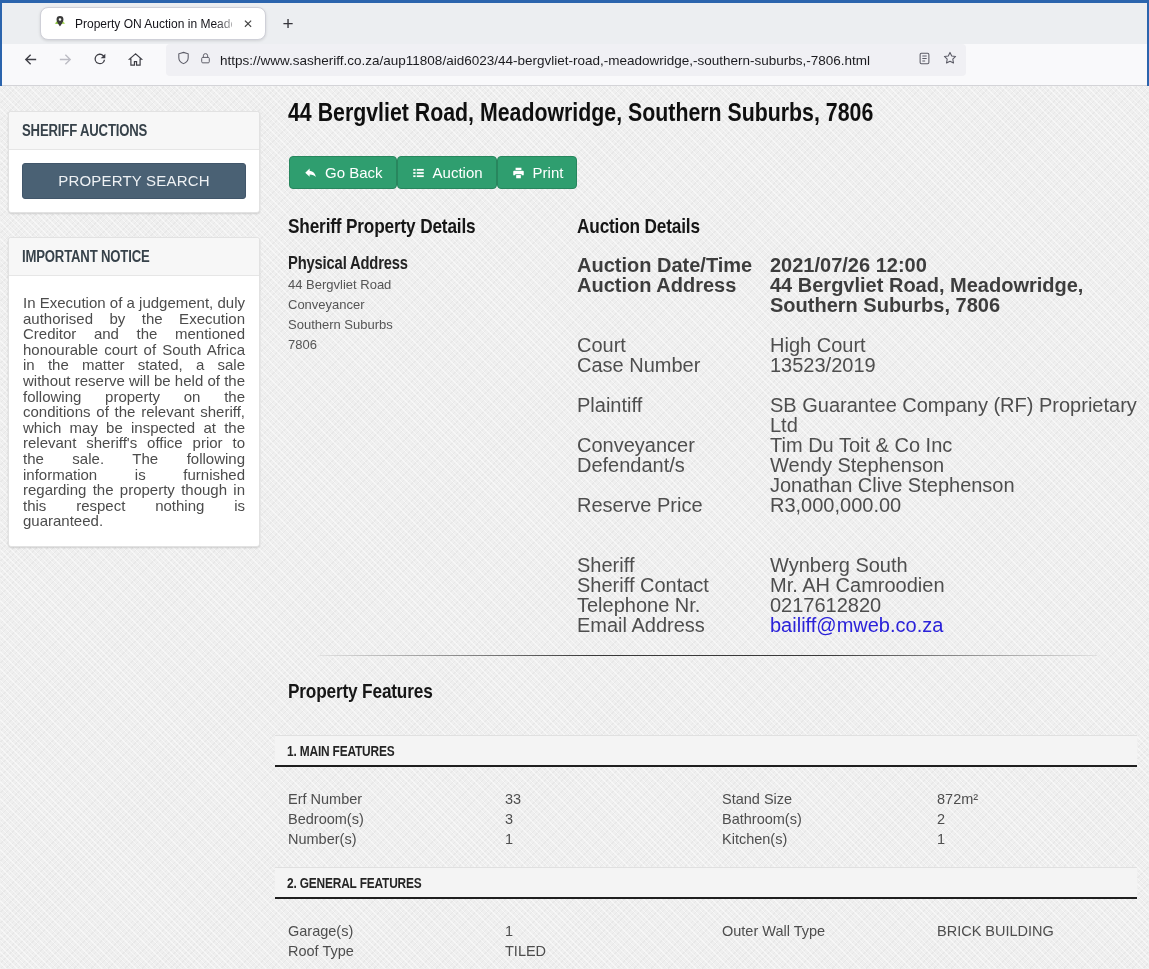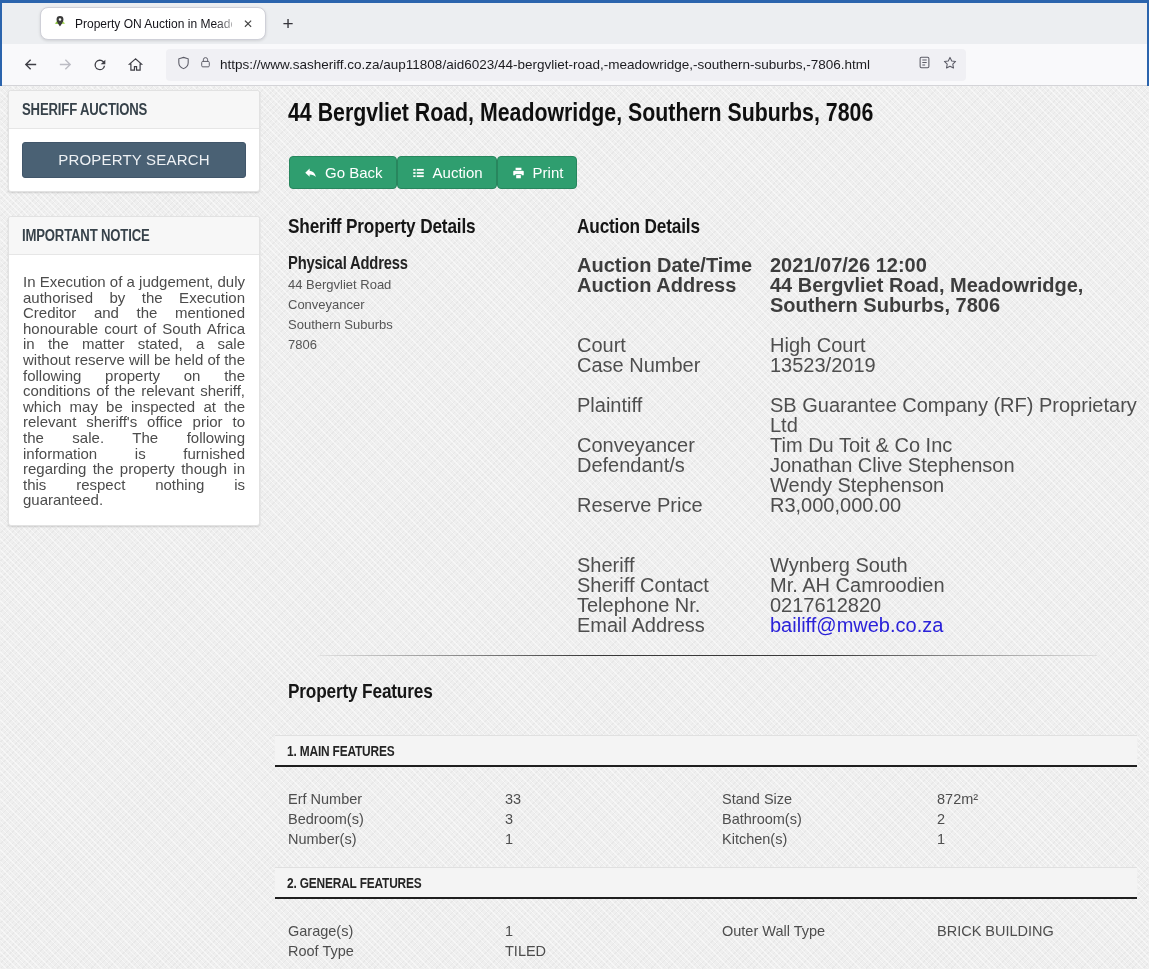--- a/index.html
+++ b/index.html
@@ -29,21 +29,21 @@
     font-size:12px; color:#15141a; white-space:nowrap; overflow:hidden;
     flex:1; position:relative;
   }
   .tab-fade { position:absolute; right:24px; top:0; width:26px; height:100%;
     background:linear-gradient(to right, rgba(255,255,255,0), #fff); }
   .tab-close { font-size:12px; color:#444; width:18px; height:18px; line-height:18px;
     text-align:center; border-radius:3px; flex:0 0 auto; }
   .newtab { width:28px; height:28px; margin:0 0 6px 8px; border-radius:4px;
     font-size:19px; color:#35343b; display:flex; align-items:center; justify-content:center; }
 
-  .toolbar { height:42px; background:#f9f9fb; display:flex; align-items:center;
+  .toolbar { height:42px; background:#f9f9fb; display:flex; 
     border-bottom:1px solid #d4d4d8; padding:0 10px 0 12px; }
   .navbtn { width:32px; height:30px; display:flex; align-items:center; justify-content:center;
     border-radius:4px; flex:0 0 auto; margin-right:3px; }
   .navbtn svg { display:block; }
   .urlbar {
     margin-left:12px; height:32px; width:800px; background:#f0f0f4;
     border-radius:4px; display:flex; align-items:center; padding:0 8px 0 10px; gap:8px;
   }
   .url-text { font-size:13.5px; color:#1b1b1f; white-space:nowrap; overflow:hidden; flex:1; }
   .urlbar .trailing { display:flex; align-items:center; gap:10px; }
@@ -58,21 +58,21 @@
     overflow:hidden;
   }
 
   .cond {
     font-weight:700; letter-spacing:-0.2px;
     transform:scaleX(.82); transform-origin:0 50%;
     display:inline-block; white-space:nowrap; color:#1c1c1c;
   }
 
   
-  .sidebar { position:absolute; left:8px; top:4px; width:252px; }
+  .sidebar { position:absolute; left:8px; top:25px; width:252px; }
   .card { background:#fff; border:1px solid #e2e2e2; border-radius:3px;
     box-shadow:0 1px 2px rgba(0,0,0,.14); margin-bottom:24px; }
   .card-header { background:#f7f7f7; border-bottom:1px solid #e6e6e6;
     padding:10px 13px 9px; border-radius:3px 3px 0 0; }
   .card-header .cond { font-size:16px; color:#37424a; }
   .card-body { padding:13px; }
   .search-btn {
     display:block; width:100%; background:var(--search-button,#4a6174);
     border:1px solid #41566a; border-radius:3px; color:#eef1f4;
     font-size:15px; text-align:center; padding:8px 0 9px; letter-spacing:.2px;
@@ -301,22 +301,22 @@
               <span class="k">Plaintiff</span>
               <span class="v">SB Guarantee Company (RF) Proprietary Ltd</span>
             </div>
             <div class="kv">
               <span class="k">Conveyancer</span>
               <span class="v">Tim Du Toit &amp; Co Inc</span>
             </div>
             <div class="kv">
               <span class="k">Defendant/s</span>
               <span class="v">
+                <div>Wendy Stephenson</div>
                 <div>Jonathan Clive Stephenson</div>
-                <div>Wendy Stephenson</div>
               </span>
             </div>
             <div class="kv">
               <span class="k">Reserve Price</span>
               <span class="v">R3,000,000.00</span>
             </div>
           </div>
           <div class="gap40"></div>
 
           <div class="kv-group" style="margin-top:0">

